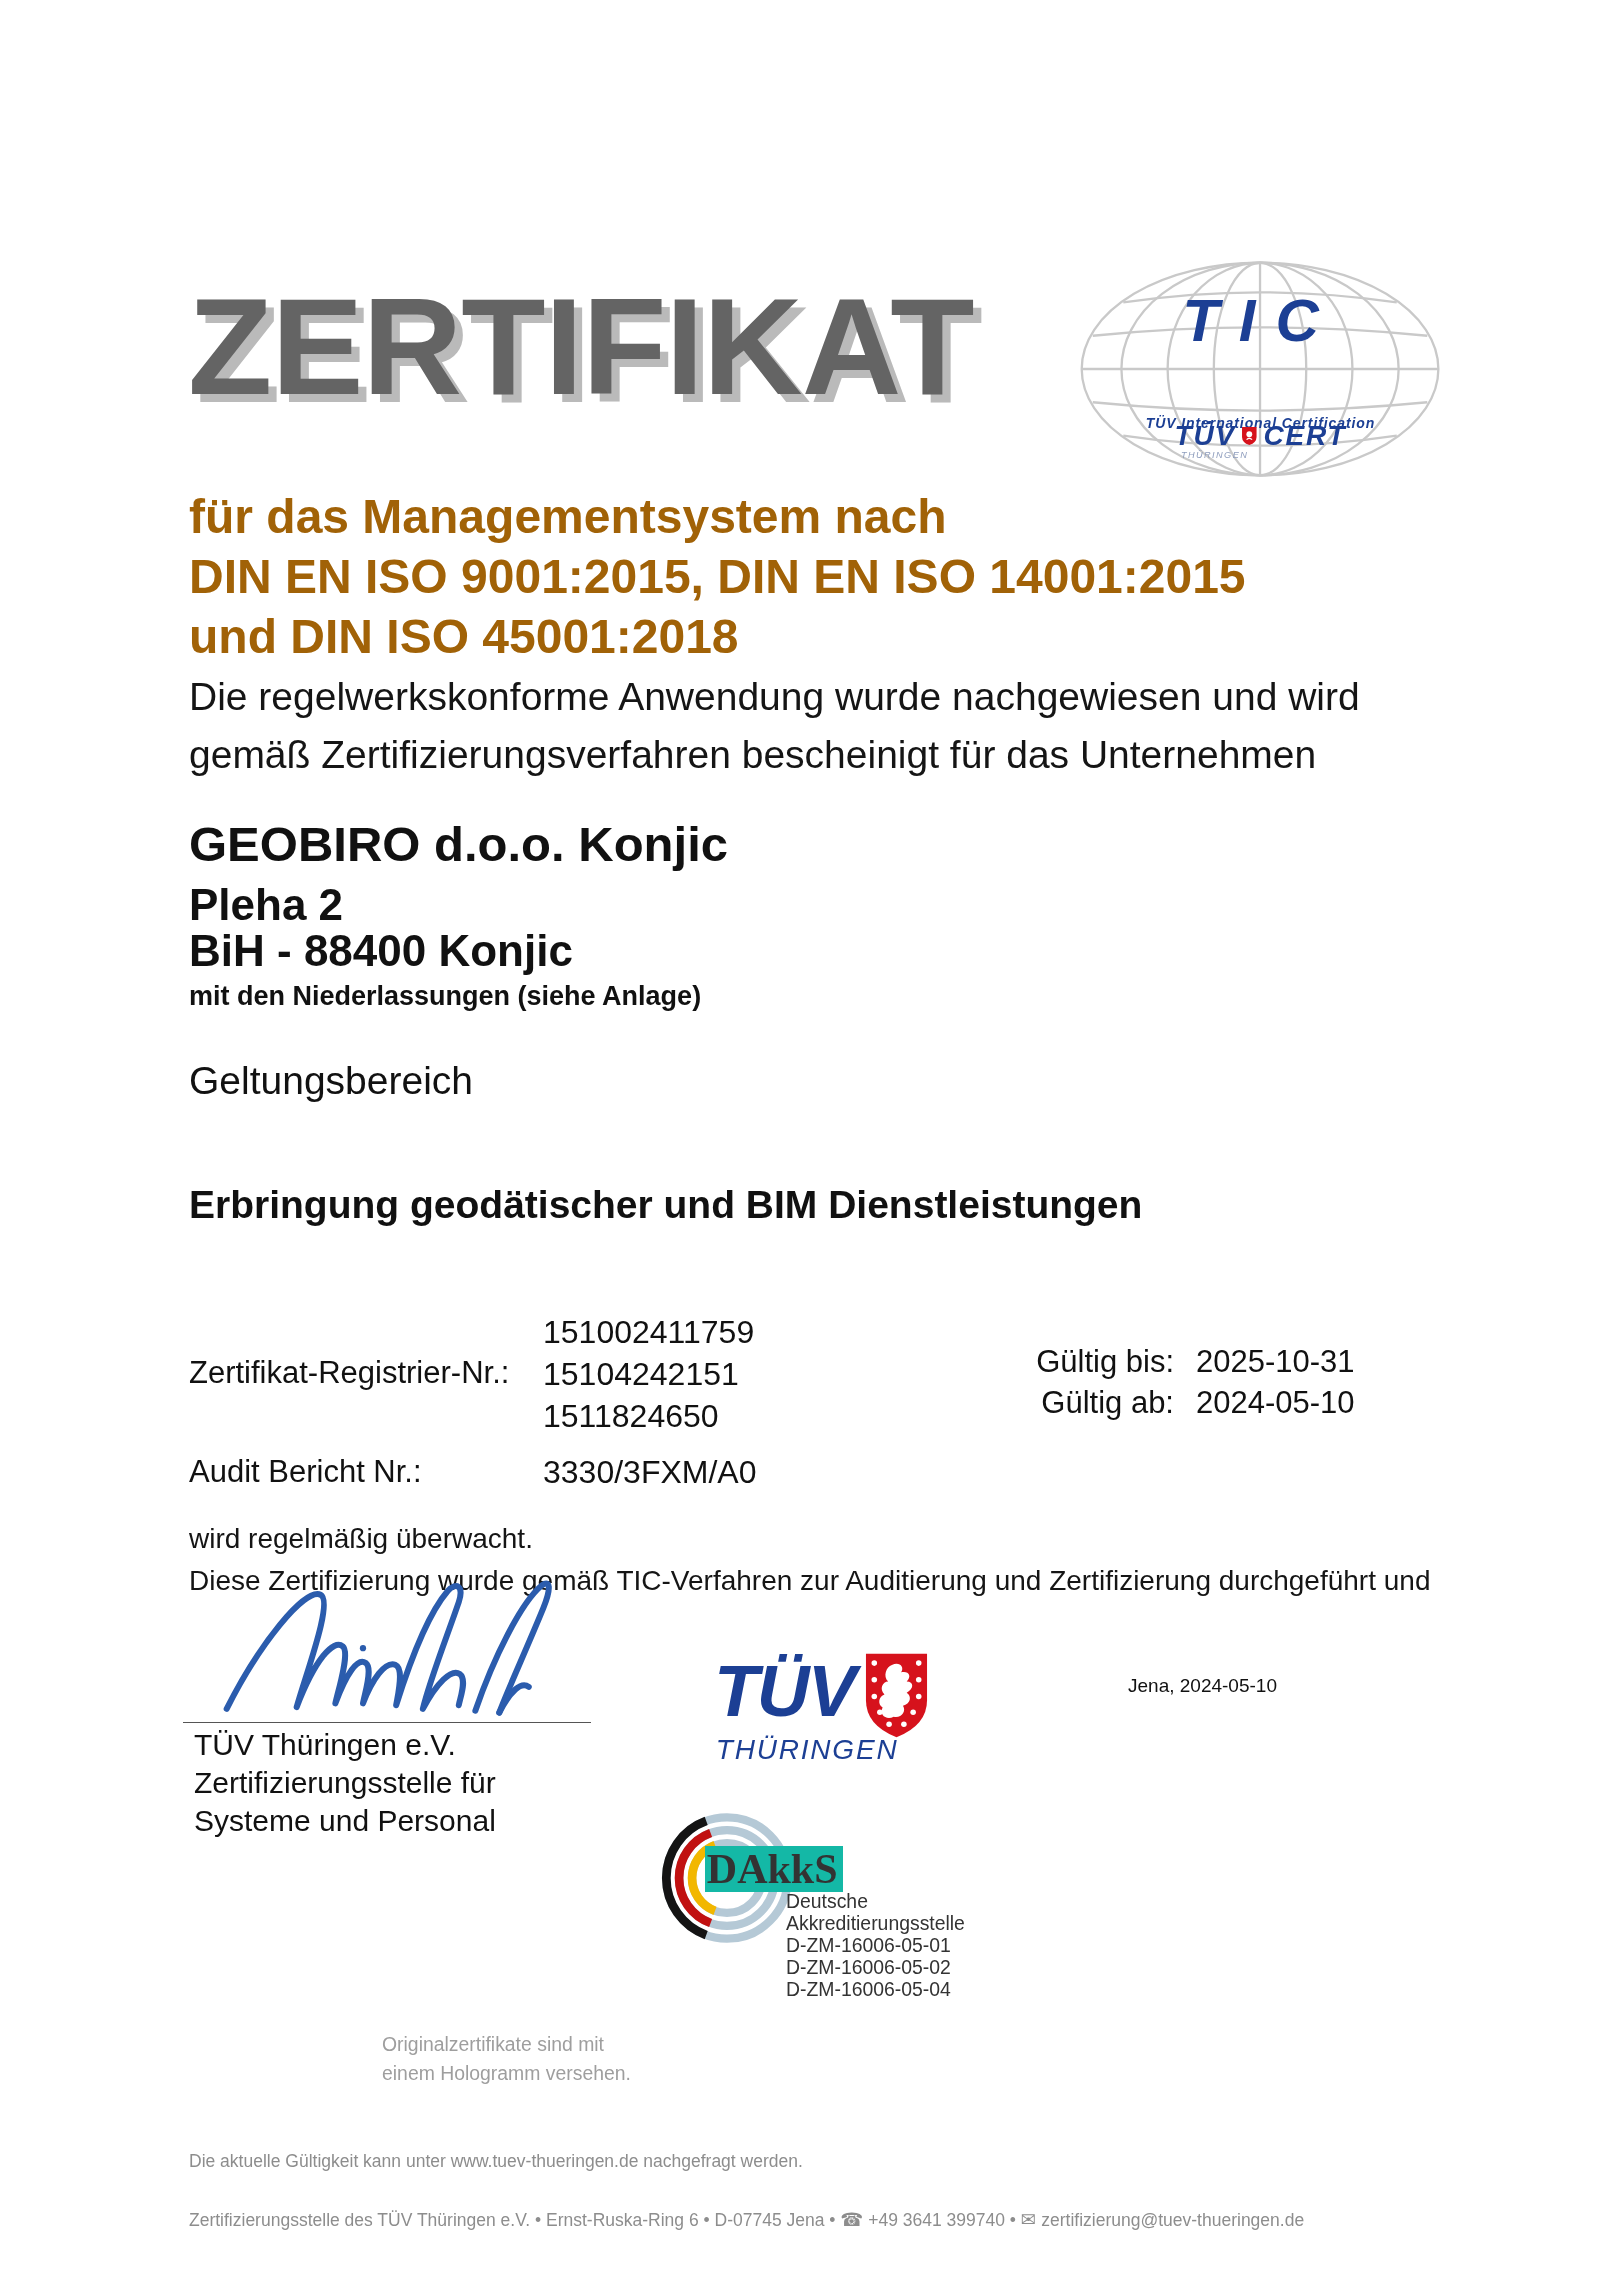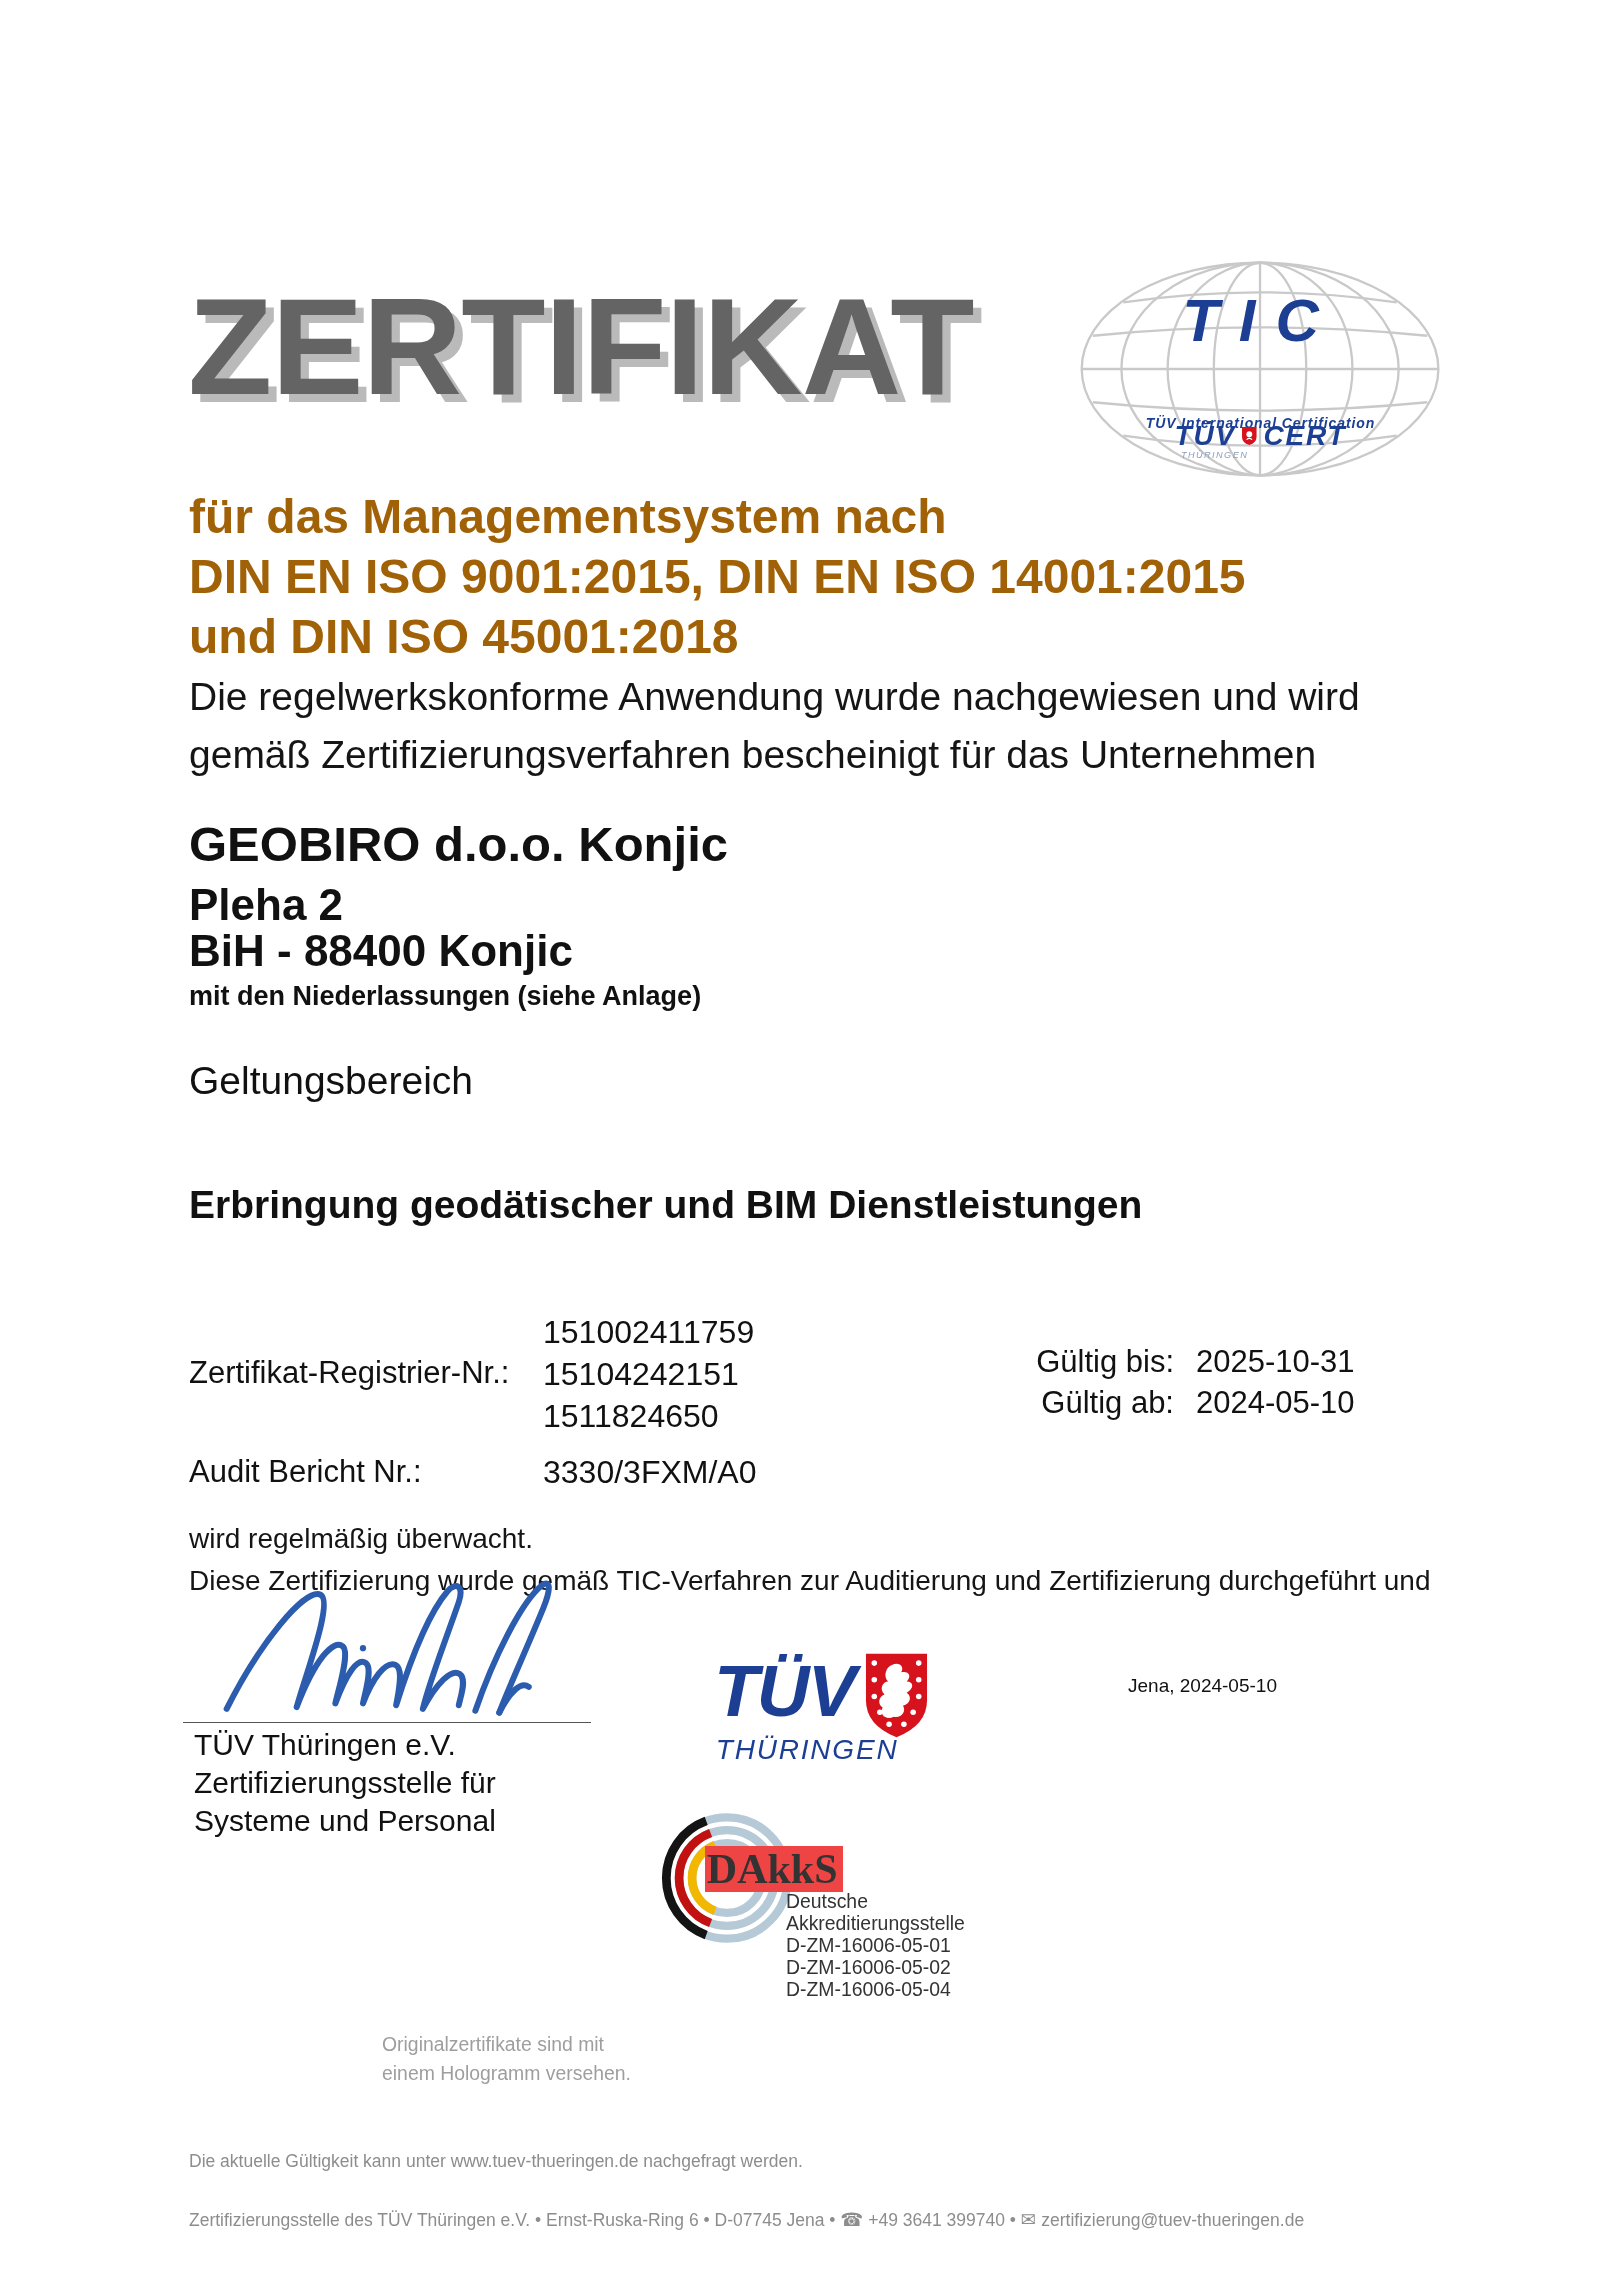--- a/index.html
+++ b/index.html
@@ -45,21 +45,21 @@
   .tuv{left:714px;top:1652px;width:323px;height:138px;}
   .tuv .brand{position:absolute;left:0;top:1.8px;font-size:73px;font-weight:bold;font-style:italic;
        color:#1c3f94;line-height:1;letter-spacing:-1.8px;}
   .tuv svg.shield{position:absolute;left:150px;top:0px;}
   .tuv .region{position:absolute;left:1.8px;top:84px;font-size:28px;font-style:italic;
        color:#1c3f94;letter-spacing:1.8px;line-height:1;}
   .jena{left:1128px;top:1676px;font-size:19px;}
   
   .dakks-rings{left:658px;top:1809px;}
   .dakks-word{left:705px;top:1846px;font-size:42px;font-weight:bold;color:#333;
-       font-family:"Liberation Serif","DejaVu Serif",serif;background:#ef4444;padding:1.8px 5.5px 1.8px 1.8px;line-height:1;}
+       font-family:"Liberation Serif","DejaVu Serif",serif;background:#14b8a6;padding:1.8px 5.5px 1.8px 1.8px;line-height:1;}
   .dakks-info{left:786px;top:1890px;font-size:19.4px;line-height:22px;color:#333;}
   
   .holo{left:382px;top:2030px;font-size:19.4px;line-height:29px;color:#9e9e9e;}
   .footer1{left:189px;top:2153px;font-size:17.5px;color:#8d8d8d;}
   .footer2{left:189px;top:2211px;font-size:17.5px;color:#8d8d8d;}
   .footer2 .ic{font-size:18.5px;}
 </style>
 </head>
 <body>
 

